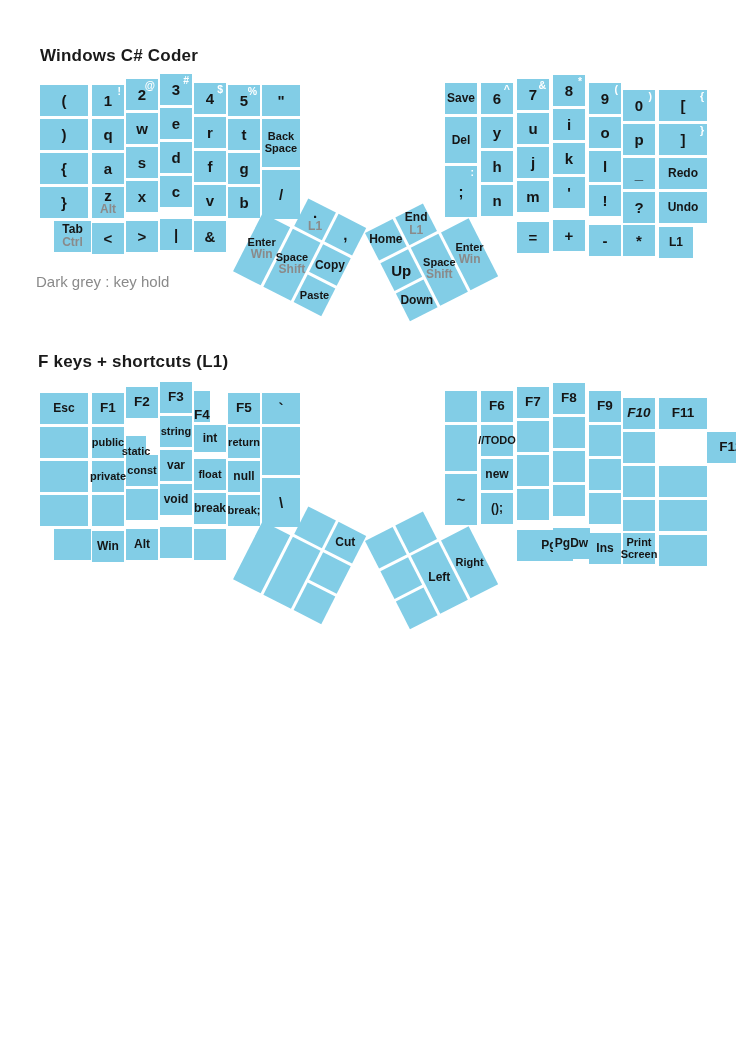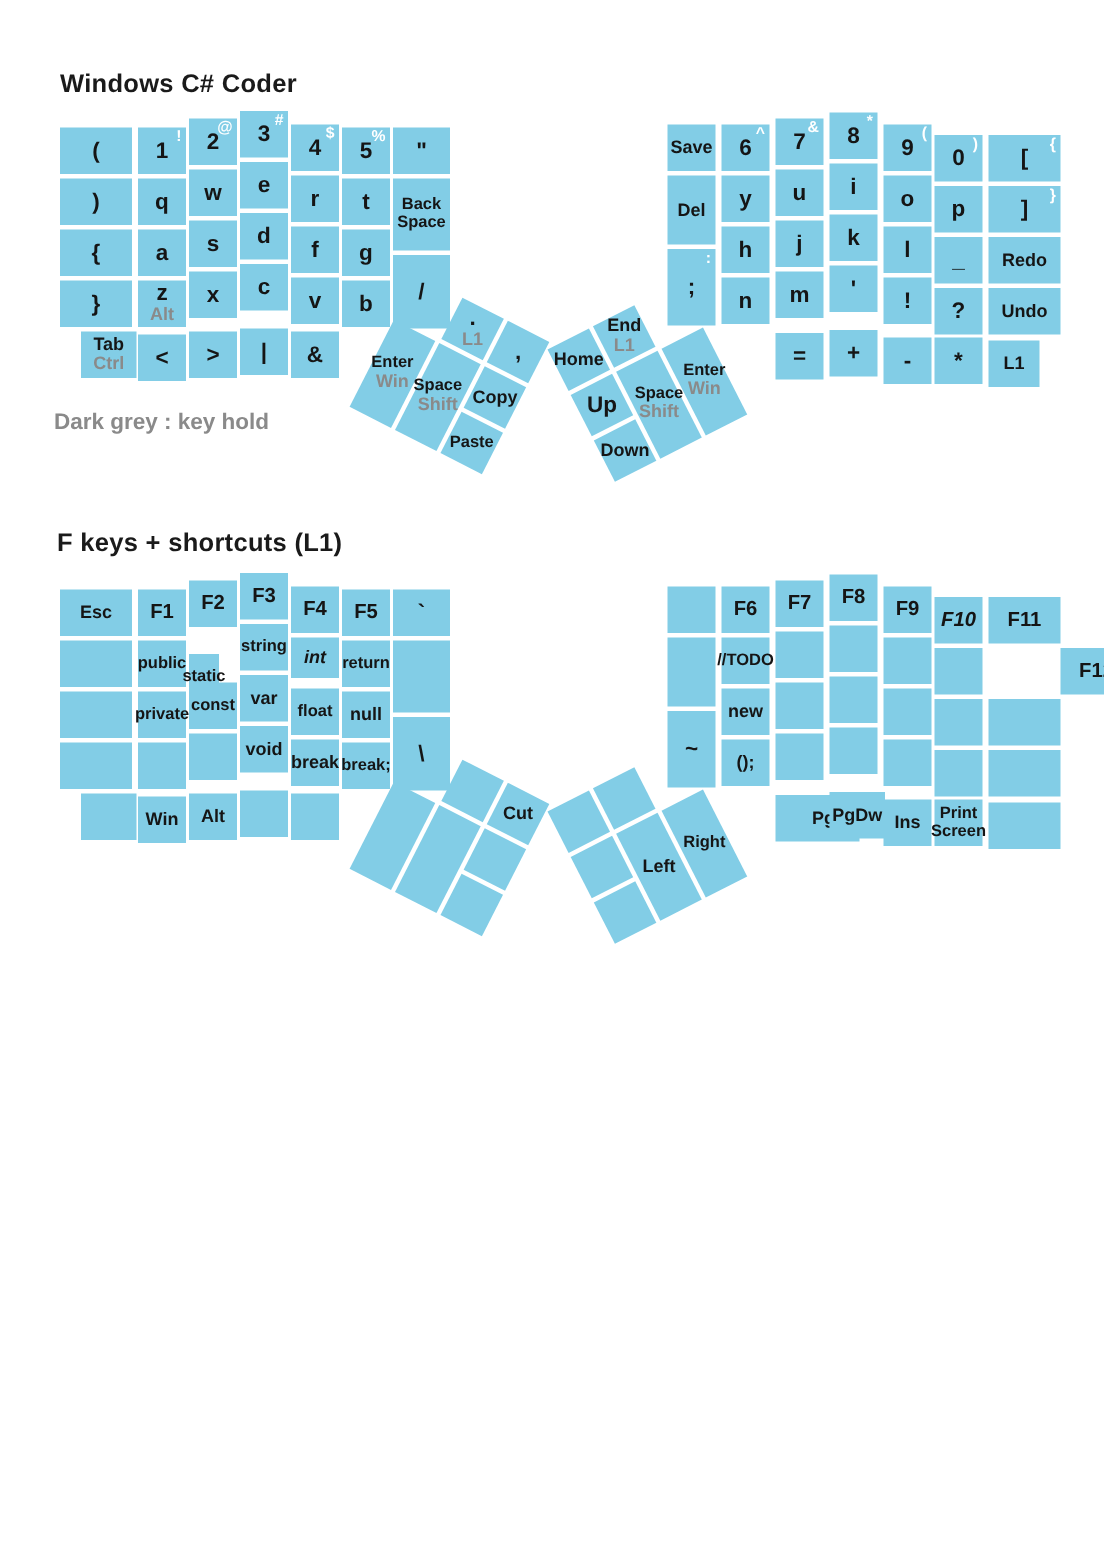--- a/index.html
+++ b/index.html
@@ -1,19 +1,19 @@
 <!DOCTYPE html>
 <html style="--key: #82cde6; --hold: #8a8a8a; --shift: #ffffff;"><head>
 <meta charset="utf-8">
 <style>
   html,body{margin:0;padding:0;}
   body{width:736px;height:1041px;position:relative;background:#ffffff;
        font-family:"Liberation Sans", sans-serif;overflow:hidden;}
   .title{position:absolute;margin:0;font-size:17px;font-weight:700;color:#1a1a1a;letter-spacing:.2px;}
-  .legend{position:absolute;font-size:15px;font-weight:700;color:#8a8a8a;}
+  .legend{position:absolute;font-size:15px;font-weight:400;color:#8a8a8a;}
   .board{position:absolute;left:0;top:0;width:736px;height:1041px;}
   .key{position:absolute;background:var(--key,#82cde6);color:#151515;
        display:flex;flex-direction:column;align-items:center;justify-content:center;}
   .key .main{font-size:15px;font-weight:700;line-height:1.05;white-space:pre-line;text-align:center;}
   .key.sz-f .main{font-size:13.5px;}
   .key.sz-m .main{font-size:12px;}
   .key.sz-s .main{font-size:11px;}
   .key .hold{font-size:12px;font-weight:700;color:var(--hold,#8a8a8a);line-height:1.15;}
   .key .shift{position:absolute;top:1px;right:3px;font-size:10.5px;font-weight:700;color:var(--shift,#fff);line-height:1;}
   .cluster{position:absolute;width:0;height:0;transform-origin:0 0;}
@@ -386,24 +386,24 @@
     </div>
     <div class="key sz-s" style="width: 32px; height: 31px; left: 160px; top: 416px;">
       <span class="main">string</span>
     </div>
     <div class="key sz-m" style="width: 32px; height: 31px; left: 160px; top: 450px;">
       <span class="main">var</span>
     </div>
     <div class="key sz-m" style="width: 32px; height: 31px; left: 160px; top: 484px;">
       <span class="main">void</span>
     </div>
-    <div class="key sz-f" style="width: 32px; height: 31px; left: 194px; top: 391px;">
+    <div class="key sz-f" style="width: 16px; height: 31px; left: 194px; top: 391px; justify-content: flex-end;">
       <span class="main">F4</span>
     </div>
-    <div class="key sz-m" style="width: 32px; height: 27px; left: 194px; top: 425px; font-style: italic;">
+    <div class="key sz-m" style="width: 32px; height: 27px; left: 194px; top: 425px;">
       <span class="main">int</span>
     </div>
     <div class="key sz-s" style="width: 32px; height: 31px; left: 194px; top: 459px;">
       <span class="main">float</span>
     </div>
     <div class="key sz-m" style="width: 32px; height: 31px; left: 194px; top: 493px;">
       <span class="main">break</span>
     </div>
     <div class="key sz-f" style="width: 32px; height: 31px; left: 228px; top: 393px;">
       <span class="main">F5</span>

